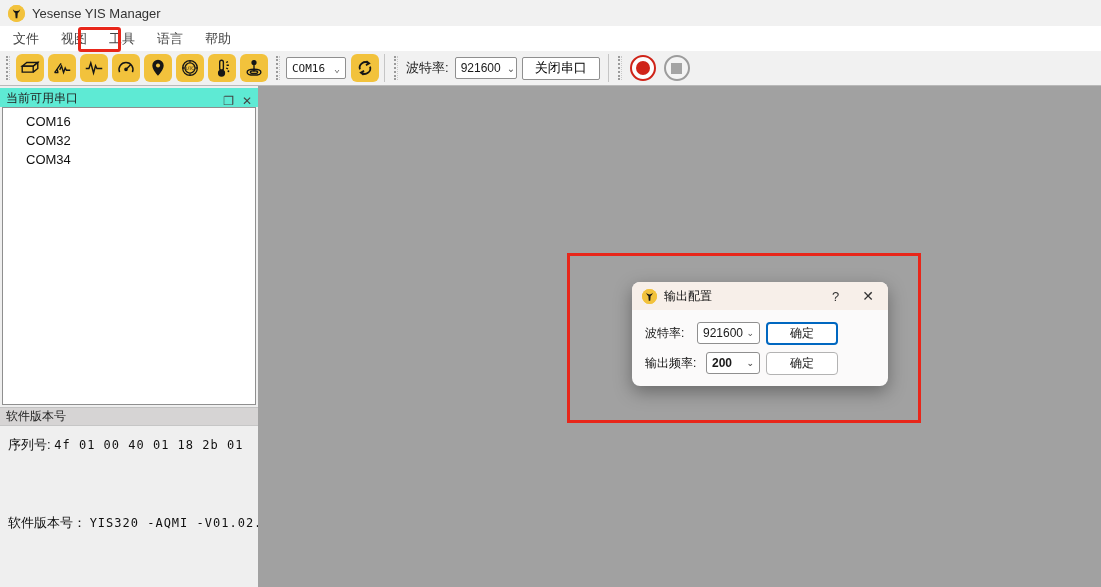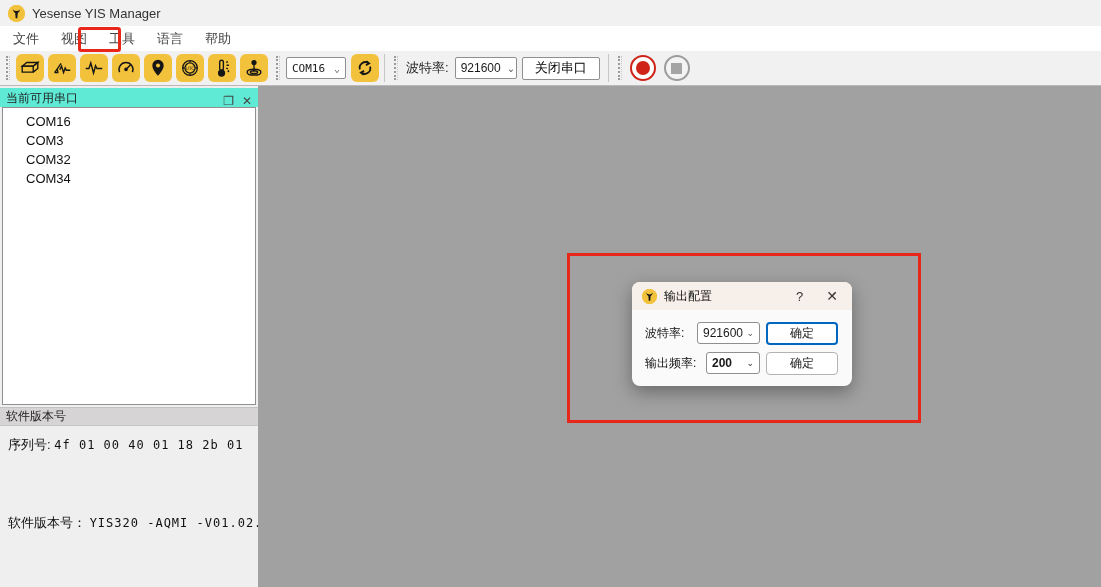--- a/index.html
+++ b/index.html
@@ -46,21 +46,21 @@
   .row-serial { top:350px; }
   .row-version { top:428px; }
 
   
   .canvas { position:absolute; left:258px; top:86px; width:843px; height:501px; background:#a1a1a1; }
 
   
   .red-rect { position:absolute; left:567px; top:253px; width:354px; height:170px; border:3px solid #e8261a; z-index:20; pointer-events:none; }
 
   
-  .dialog { position:absolute; left:632px; top:282px; width:220px; height:104px; background:#fbfafa; border-radius:8px; box-shadow:0 6px 18px rgba(0,0,0,.35); z-index:25; }
+  .dialog { position:absolute; left:632px; top:282px; width:256px; height:104px; background:#fbfafa; border-radius:8px; box-shadow:0 6px 18px rgba(0,0,0,.35); z-index:25; }
   .dialog-titlebar { height:28px; background:#f7efe9; border-radius:8px 8px 0 0; display:flex; align-items:center; padding:0 10px; gap:7px; }
   .dlg-logo { width:15px; height:15px; border-radius:50%; background:#f2c23c; display:flex; align-items:center; justify-content:center; }
   .dlg-title { flex:1; font-size:12px; color:#111; }
   .dlg-help { font-size:13px; color:#333; padding:0 12px; cursor:pointer; }
   .dlg-close { font-size:14px; color:#333; padding:0 4px; cursor:pointer; }
   .dlg-row { position:absolute; left:0; width:220px; height:23px; }
   .dlg-row1 { top:40px; } .dlg-row2 { top:70px; }
   .dlg-label { position:absolute; left:13px; top:3px; font-size:12px; color:#111; }
   .dlg-combo { position:absolute; top:0; height:22px; background:#fff; border:1px solid #8f8f8f; border-radius:3px; display:flex; align-items:center; justify-content:space-between; padding:0 5px; font-size:12px; cursor:pointer; }
   .dlg-combo .chev { color:#555; font-size:9px; }
@@ -186,21 +186,20 @@
 </div>
 
 <div class="sidebar">
   <div class="panel-header">
     <span class="ph-title">当前可用串口</span>
     <span class="ph-icon">❐</span>
     <span class="ph-icon">✕</span>
   </div>
   <div class="port-list">
     <div class="port-item">COM16</div>
-    <div class="port-item">COM3</div>
     <div class="port-item">COM32</div>
     <div class="port-item">COM34</div>
   </div>
   <div class="info-header">
     <span>软件版本号</span>
   </div>
   <div class="info-row row-serial">
     <span>序列号:</span>
     <span class="mono">4f 01 00 40 01 18 2b 01</span>
   </div>

